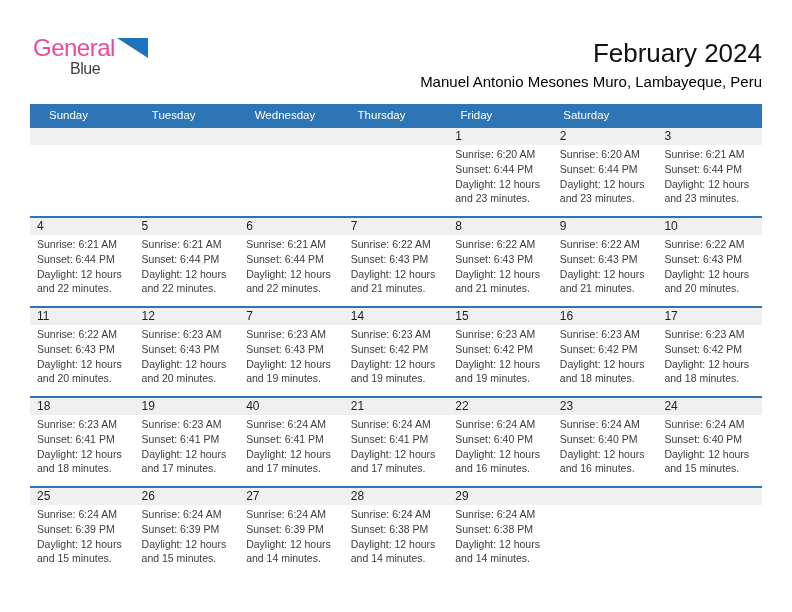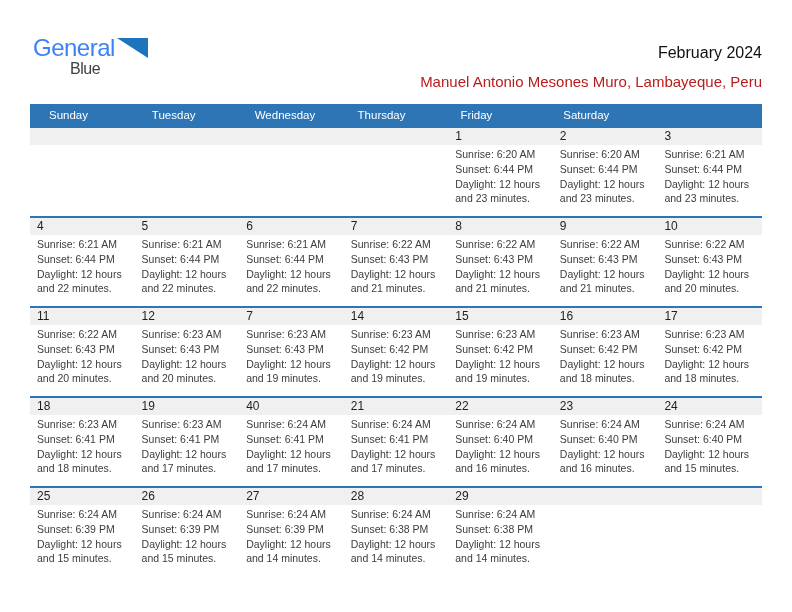--- a/index.html
+++ b/index.html
@@ -3,29 +3,29 @@
 <meta charset="utf-8">
 <style>
   * { margin:0; padding:0; box-sizing:border-box; }
   html,body { width:792px; height:612px; background:#ffffff;
     font-family:"Liberation Sans", sans-serif; }
   .page { position:relative; width:792px; height:612px; overflow:hidden; }
 
   
   .logo { position:absolute; left:33px; top:36px; }
   .logo-line1 { display:flex; align-items:flex-start; font-size:24px;
-    letter-spacing:-0.5px; color:#3b82f6; line-height:24px; }
+    letter-spacing:-0.5px; color:#ec4899; line-height:24px; }
   .logo-triangle { margin-left:2px; margin-top:2px; }
   .logo-line2 { font-size:16px; letter-spacing:-0.5px; color:#404040;
     line-height:22px; margin-left:37px; margin-top:-2px; }
 
   
   .titles { position:absolute; right:30px; top:38px; text-align:right; }
-  .month-title { font-size:16px; color:#111111; line-height:30px; }
-  .location-subtitle { font-size:15px; color:#b91c1c; margin-top:5px; }
+  .month-title { font-size:26px; color:#111111; line-height:30px; }
+  .location-subtitle { font-size:15px; color:#000000; margin-top:5px; }
 
   
   .calendar { position:absolute; left:30px; top:104px; width:732px; }
   .weekday-header { display:grid; grid-template-columns:repeat(7,1fr);
     background:#2E75B5; height:22px;padding-left:12px; }
   .weekday-cell { color:#ffffff; font-size:11.5px; line-height:22px;
     padding-left:7px; overflow:hidden; white-space:nowrap; }
 
   .week-row { display:grid; grid-template-columns:repeat(7,1fr);
     border-top:2px solid #2E75B5; height:90px; }

